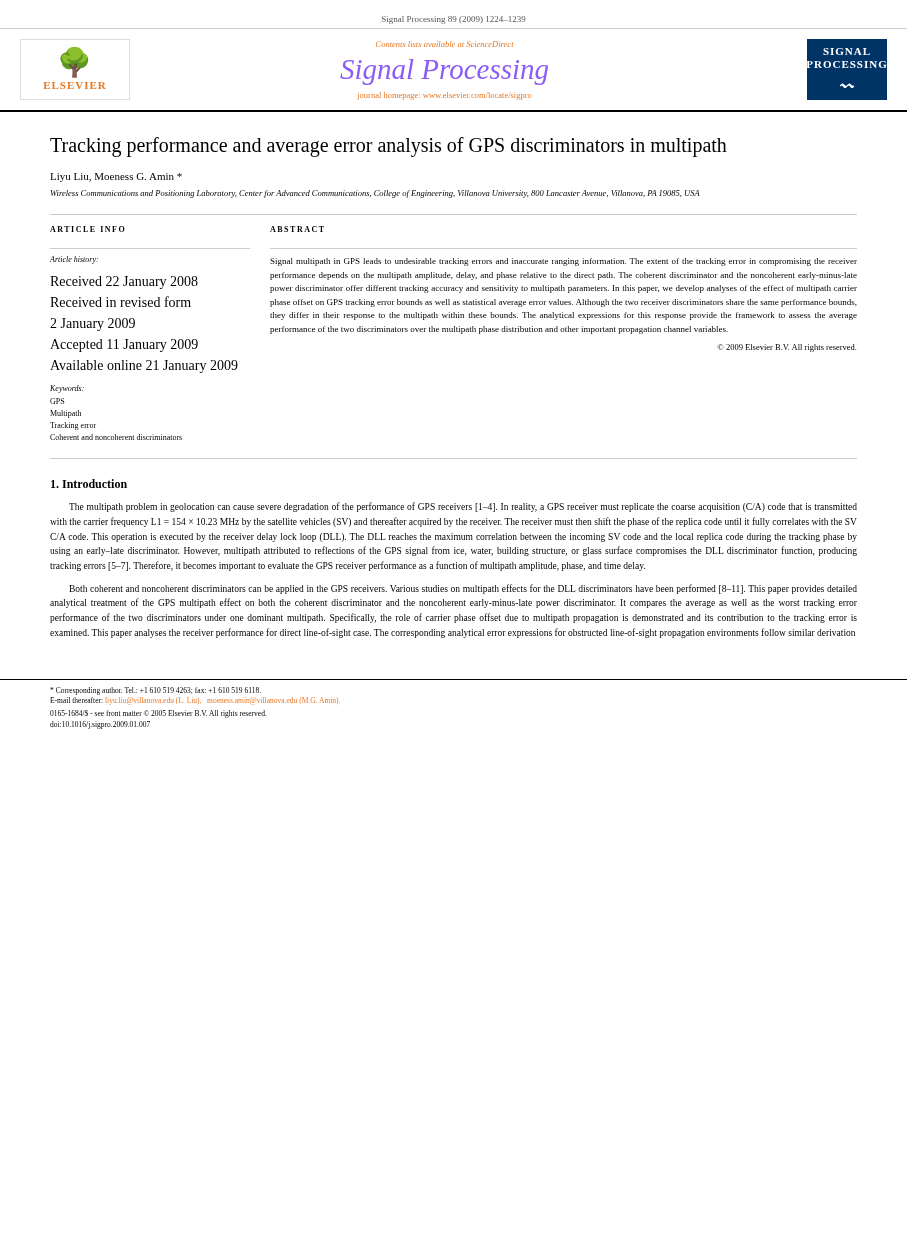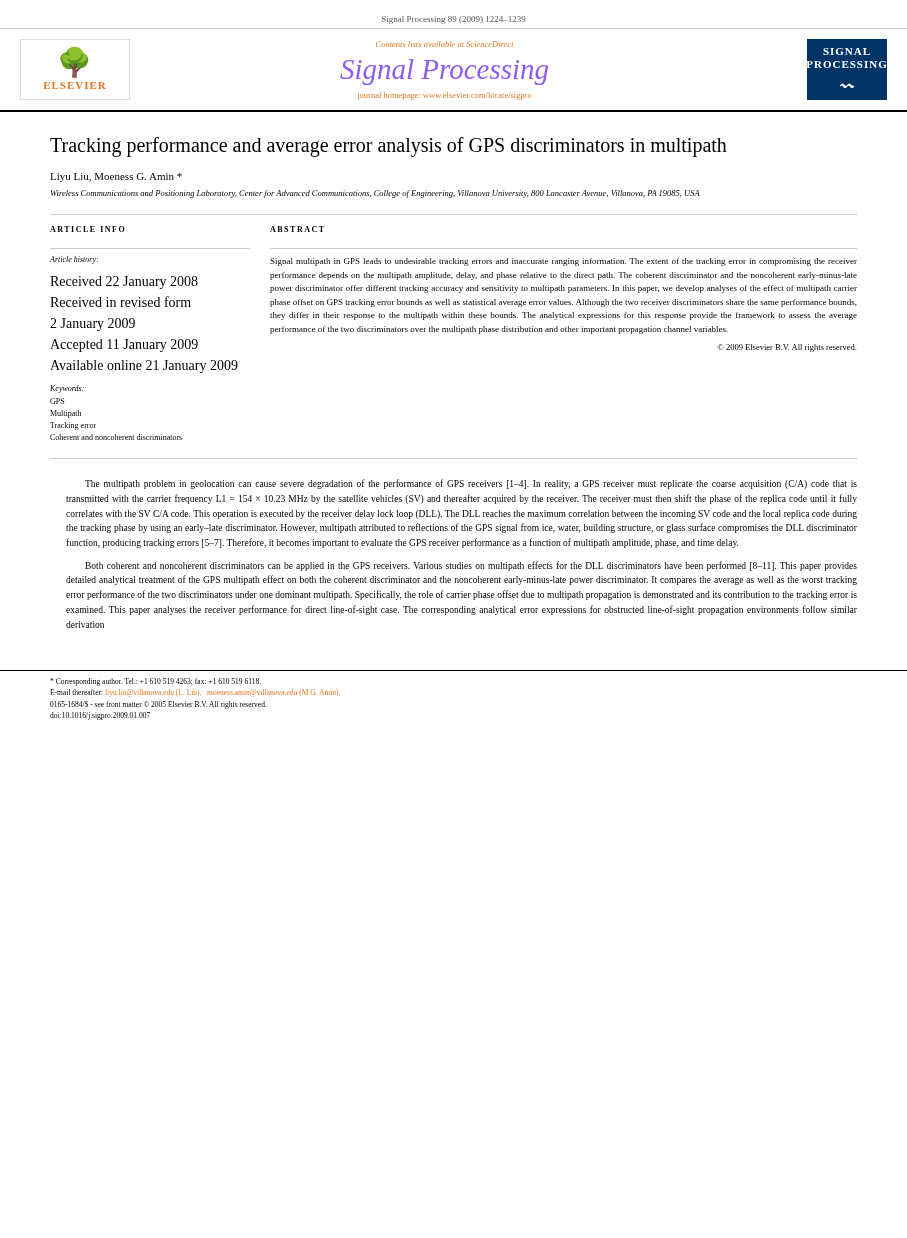--- a/index.html
+++ b/index.html
@@ -208,21 +208,20 @@
       font-weight: bold;
       color: #000;
       margin-bottom: 8px;
     }
     .body-text {
       font-size: 9.5px;
       color: #000;
       line-height: 1.55;
       text-align: justify;
       text-indent: 2em;
-      margin-left: 16px;
     }
     .body-para {
       margin-bottom: 8px;
     }
     
     .footer {
       border-top: 1px solid #000;
       padding: 6px 50px;
       margin-top: 10px;
     }
@@ -310,20 +309,23 @@
         <div class="abstract-text">Signal multipath in GPS leads to undesirable tracking errors and inaccurate ranging information. The extent of the tracking error in compromising the receiver performance depends on the multipath amplitude, delay, and phase relative to the direct path. The coherent discriminator and the noncoherent early-minus-late power discriminator offer different tracking accuracy and sensitivity to multipath parameters. In this paper, we develop analyses of the effect of multipath carrier phase offset on GPS tracking error bounds as well as statistical average error values. Although the two receiver discriminators share the same performance bounds, they differ in their response to the multipath within these bounds. The analytical expressions for this response provide the framework to assess the average performance of the two discriminators over the multipath phase distribution and other important propagation channel variables.</div>
         <div class="copyright">© 2009 Elsevier B.V. All rights reserved.</div>
       </div>
     </div>
 
     <hr class="divider" style="margin-top:14px;">
 
     <div class="body-content">
 
       <div>
+        <div class="section-title">
+          <span>1.</span>&nbsp;<span>Introduction</span>
+        </div>
         <p class="body-text body-para">The multipath problem in geolocation can cause severe degradation of the performance of GPS receivers [1–4]. In reality, a GPS receiver must replicate the coarse acquisition (C/A) code that is transmitted with the carrier frequency L1 = 154 × 10.23 MHz by the satellite vehicles (SV) and thereafter acquired by the receiver. The receiver must then shift the phase of the replica code until it fully correlates with the SV C/A code. This operation is executed by the receiver delay lock loop (DLL). The DLL reaches the maximum correlation between the incoming SV code and the local replica code during the tracking phase by using an early–late discriminator. However, multipath attributed to reflections of the GPS signal from ice, water, building structure, or glass surface compromises the DLL discriminator function, producing tracking errors [5–7]. Therefore, it becomes important to evaluate the GPS receiver performance as a function of multipath amplitude, phase, and time delay.</p>
         <p class="body-text body-para">Both coherent and noncoherent discriminators can be applied in the GPS receivers. Various studies on multipath effects for the DLL discriminators have been performed [8–11]. This paper provides detailed analytical treatment of the GPS multipath effect on both the coherent discriminator and the noncoherent early-minus-late power discriminator. It compares the average as well as the worst tracking error performance of the two discriminators under one dominant multipath. Specifically, the role of carrier phase offset due to multipath propagation is demonstrated and its contribution to the tracking error is examined. This paper analyses the receiver performance for direct line-of-sight case. The corresponding analytical error expressions for obstructed line-of-sight propagation environments follow similar derivation</p>
       </div>
     </div>
   </div>
 
   <div class="footer">
     <div class="footer-note">
       <span>* Corresponding author. Tel.: +1 610 519 4263; fax: +1 610 519 6118.</span><br>
       <span>

